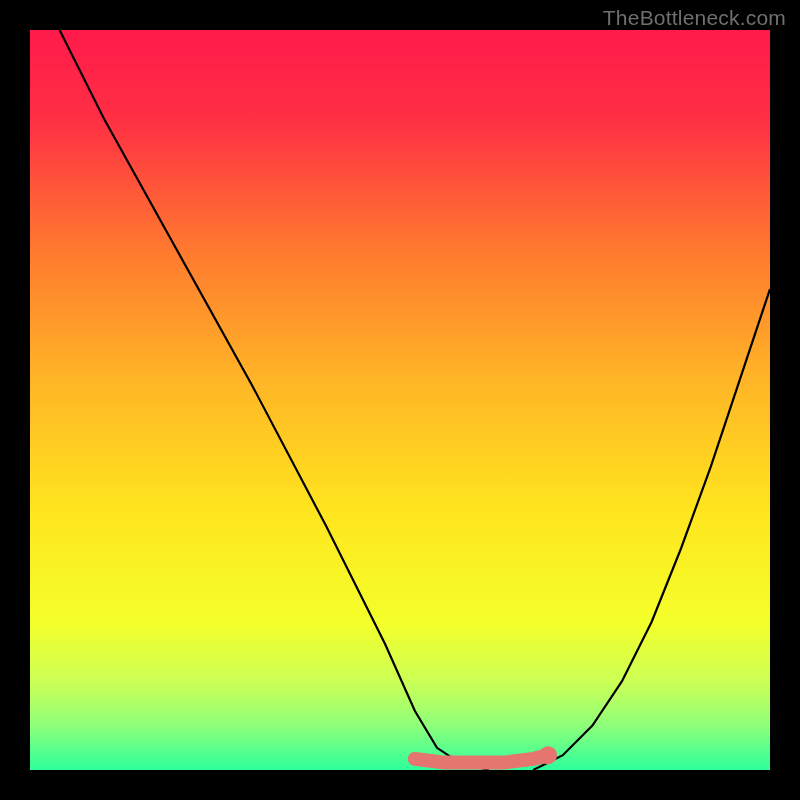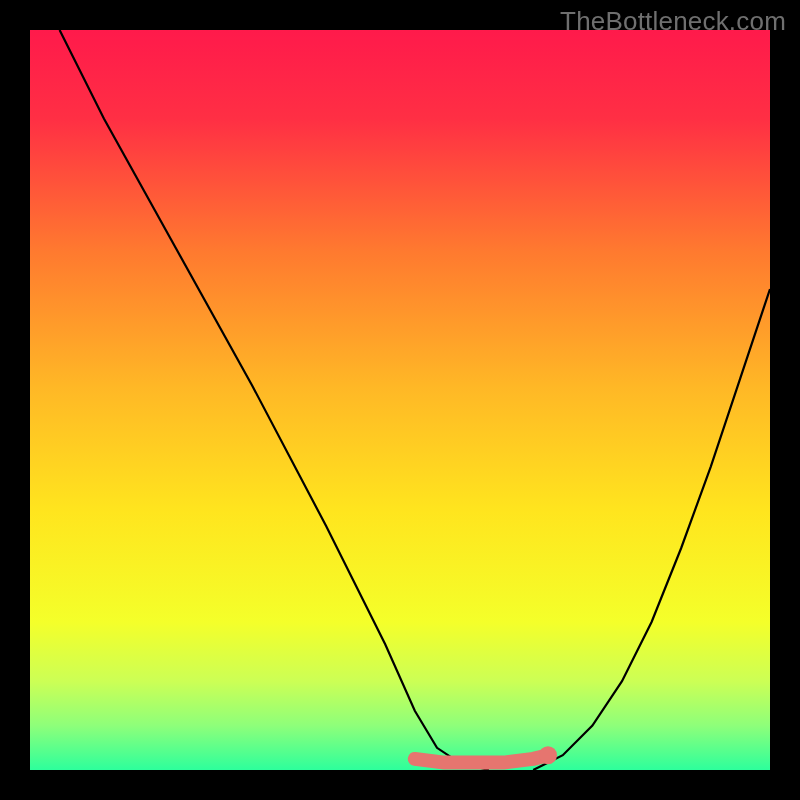--- a/index.html
+++ b/index.html
@@ -9,21 +9,21 @@
     height: 800px;
     background: #000;
     position: relative;
     font-family: Arial, sans-serif;
   }
   .attribution {
     position: absolute;
     top: 6px;
     right: 14px;
     color: #6f6f6f;
-    font-size: 26px;
+    font-size: 21px;
     font-weight: 400;
     letter-spacing: 0.2px;
     text-align: center;
   }
   .chart-area {
     position: absolute;
     left: 30px;
     top: 30px;
     width: 740px;
     height: 740px;

